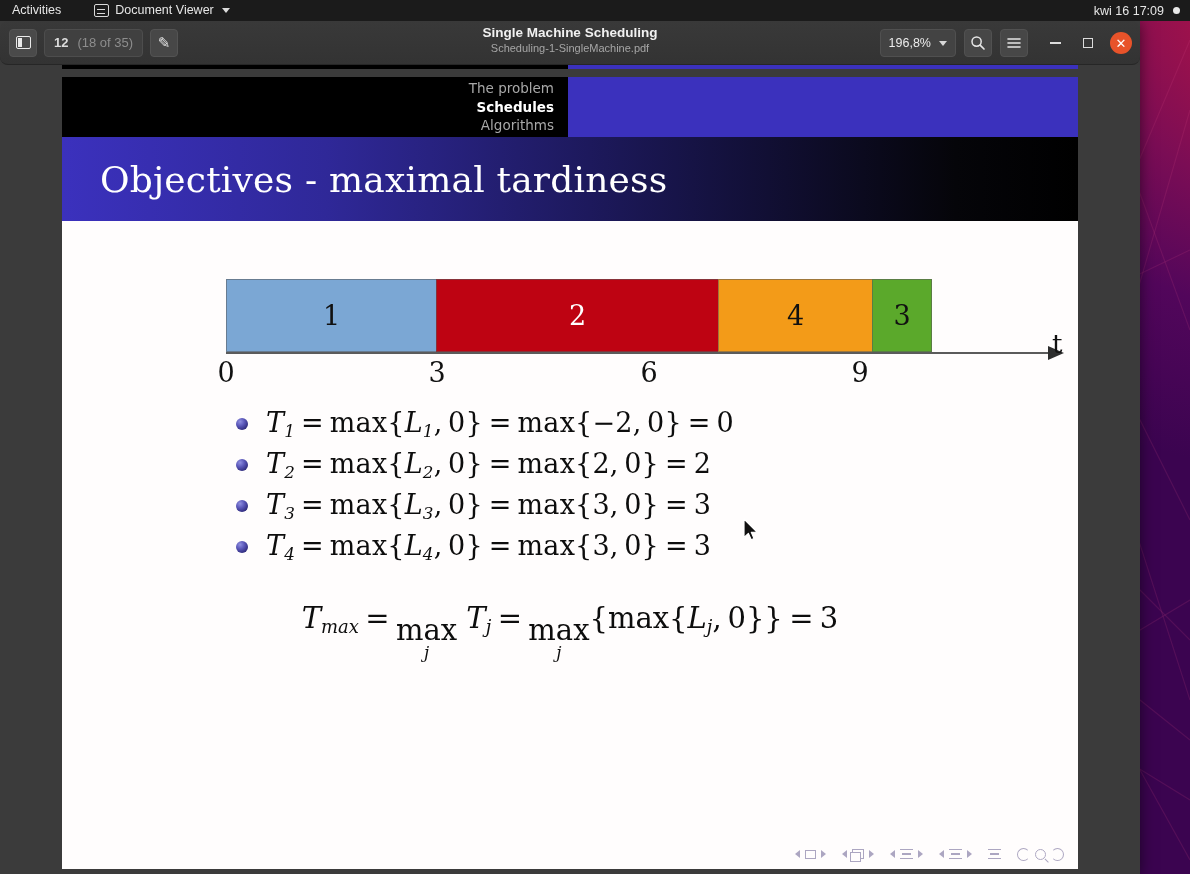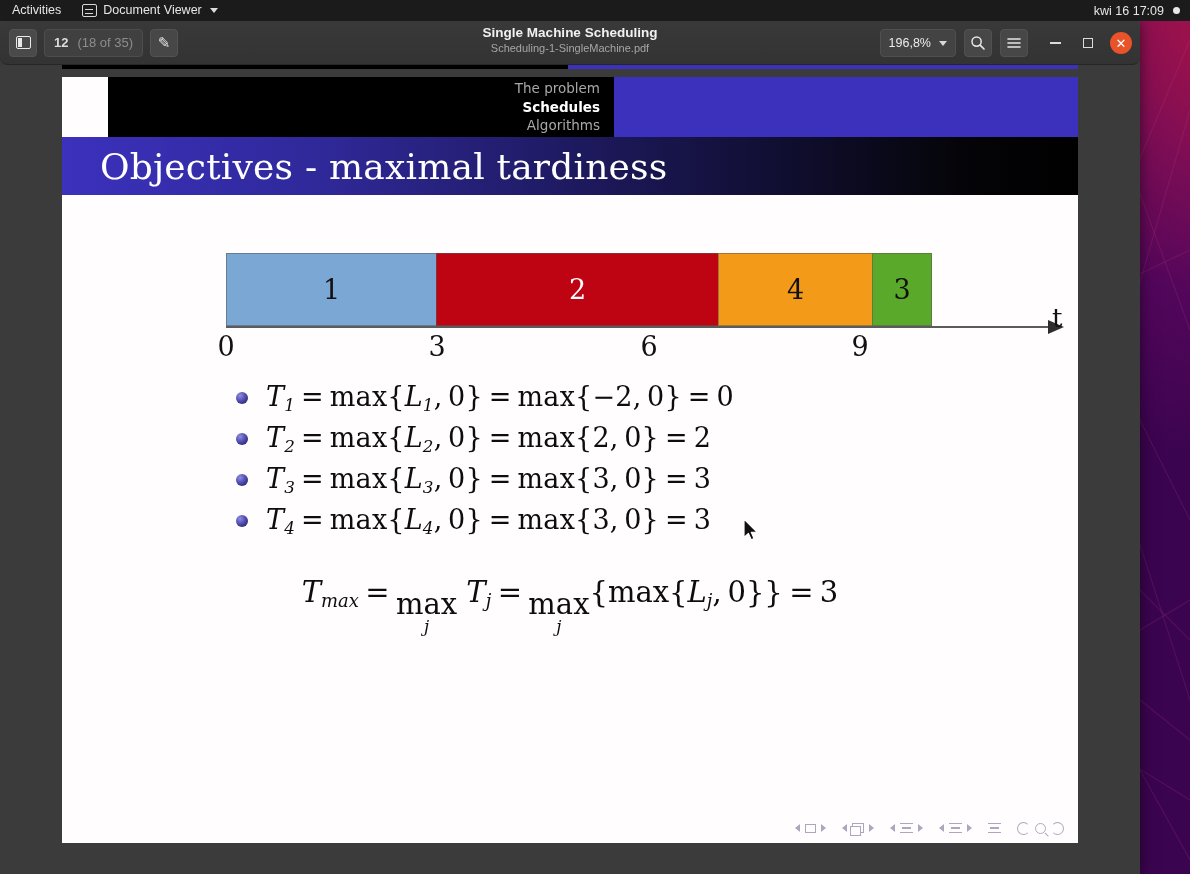--- a/index.html
+++ b/index.html
@@ -21,21 +21,21 @@
   #desktop .wp-lines { position: absolute; inset: 0; opacity: .55; }
 
   
   #topbar {
     position: absolute; top: 0; left: 0; width: 1190px; height: 21px;
     background: #1b1b1b; color: #e6e6e6;
     display: flex; align-items: center;
     font-size: 12.5px;
     z-index: 60;
   }
-  #topbar .tb-left { display: flex; align-items: center; gap: 0; }
+  #topbar .tb-left { display: flex; align-items: center; gap: 12px; }
   #topbar .activities { padding: 0 11px 0 12px; line-height: 21px; }
   #topbar .appmenu { display: flex; align-items: center; gap: 6px; padding: 0 10px; line-height: 21px; }
   #topbar .appmenu .app-icon {
     width: 15px; height: 13px; border: 1.4px solid #d8d8d8; border-radius: 2px;
     position: relative; display: inline-block;
   }
   #topbar .appmenu .app-icon::after {
     content: ""; position: absolute; left: 2px; bottom: 2px;
     width: 8px; height: 3px; border-top: 1.4px solid #d8d8d8; border-bottom: 1.4px solid #d8d8d8;
   }
@@ -146,34 +146,34 @@
   .bar-head .right {
     flex: 1 1 auto; background: #3b31bd; color: #fff;
     display: flex; align-items: center; padding-left: 14px; font-size: 15px;
     font-family: "DejaVu Sans", sans-serif;
   }
   .bar-gap { height: 8px; width: 100%; background: #3b3b3b; display: flex; }
   .bar-gap .l { flex: 0 0 506px; background: #3b3b3b; }
   .bar-gap .r { flex: 1 1 auto; background: #3b3b3b; }
 
   .bar-sections {
-    display: flex; height: 60px; width: 100%; padding-left: 46px;
+    display: flex; height: 60px; width: 100%;
   }
   .bar-sections .left {
     flex: 0 0 506px; background: #000; color: #fff;
     display: flex; flex-direction: column; align-items: flex-end; justify-content: center;
     padding-right: 14px; font-size: 13.5px; line-height: 18.5px;
     font-family: "DejaVu Sans", sans-serif;
   }
   .bar-sections .left .dim { color: #a8a8a8; }
   .bar-sections .left .cur { color: #ffffff; font-weight: bold; }
   .bar-sections .right { flex: 1 1 auto; background: #3b31bd; }
 
   .title-band {
-    height: 58px; width: 100%;
+    height: 84px; width: 100%;
     background: linear-gradient(90deg, #3b31bd 0%, #2f2898 26%, #161345 62%, #050509 88%, #000000 100%);
     display: flex; align-items: center;
     padding-left: 38px;
   }
   .title-band .ttl {
     color: #ffffff; font-size: 36px; letter-spacing: .2px;
     font-family: "DejaVu Serif", serif; font-weight: normal;
   }
 
   .slide-body { background: #fffdfd; padding: 0; position: relative; height: 590px; }

